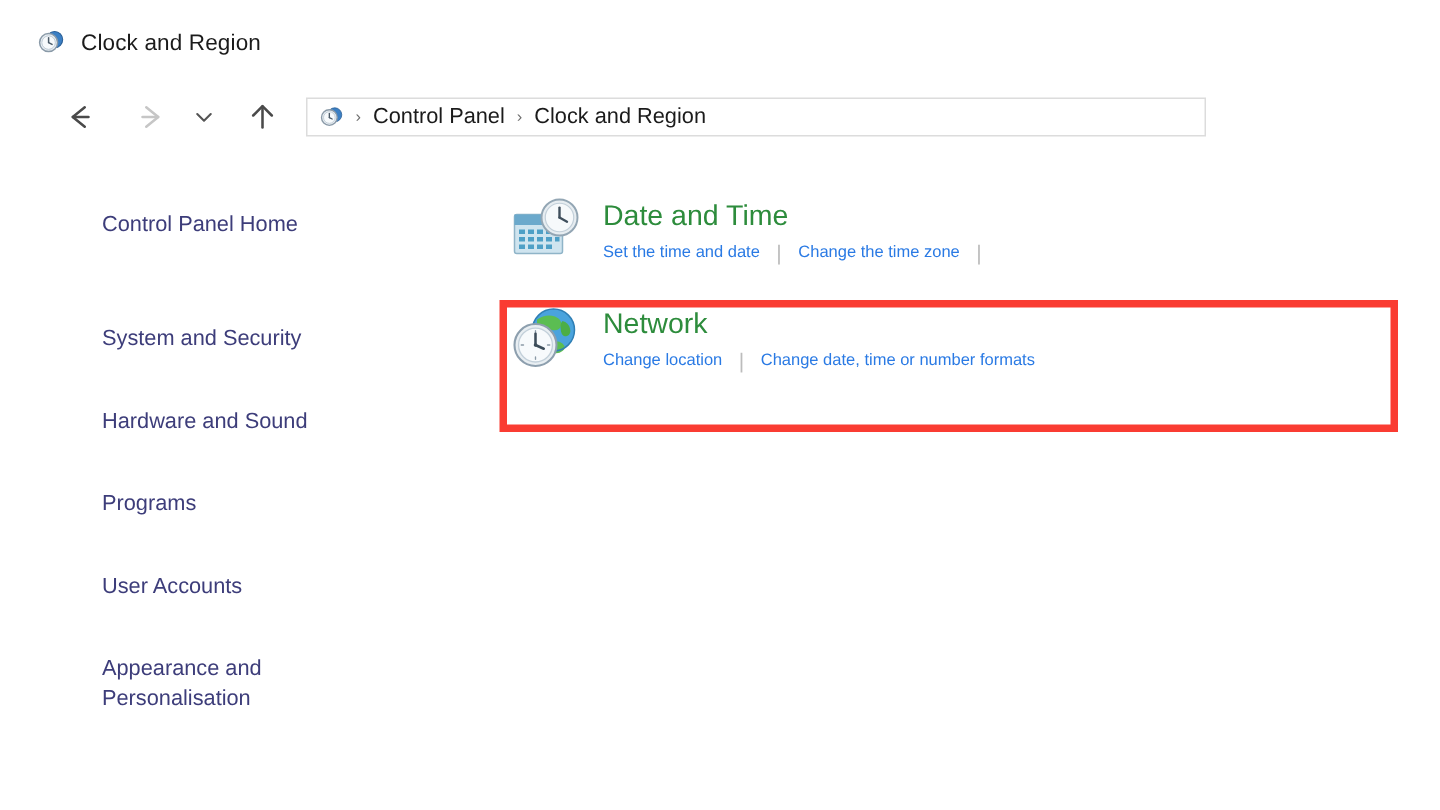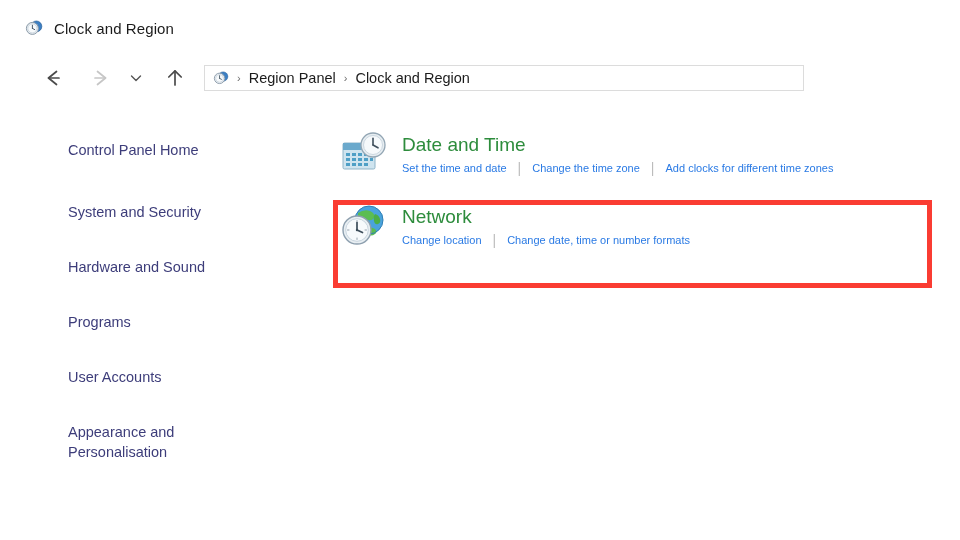--- a/index.html
+++ b/index.html
@@ -51,21 +51,21 @@
 
   
   .sidebar {
     position: absolute; left: 0; top: 120px; width: 320px;
   }
   .side-item {
     position: relative;
     font-size: 14.5px; color: #3d3d7a; padding: 0 0 0 68px;
     line-height: 20px; margin-bottom: 15px; white-space: pre-line;
   }
-  .side-item.home { margin-bottom: 22px; }
+  .side-item.home { margin-bottom: 36px; }
 
   
   .content { position: absolute; left: 340px; top: 130px; width: 620px; }
 
   .cat {
     display: flex; align-items: flex-end; position: relative;
   }
   .cat-icon { width: 48px; height: 48px; flex: 0 0 auto; margin-right: 14px; }
   .cat-body { padding-top: 2px; }
   .cat-title {
@@ -152,21 +152,21 @@
         <span class="addr-icon">
           <svg viewBox="0 0 20 20" width="18" height="18">
             <ellipse cx="12.4" cy="8.4" rx="5.2" ry="5.2" fill="#3b7fc4" stroke="#2a5f96" stroke-width=".6"></ellipse>
             <circle cx="8.4" cy="10.4" r="5.8" fill="#e9eef2" stroke="#8a9aa8" stroke-width="1"></circle>
             <circle cx="8.4" cy="10.4" r="4.3" fill="#f7fafc" stroke="#b9c6d1" stroke-width=".6"></circle>
             <line x1="8.4" y1="10.4" x2="8.4" y2="7.4" stroke="#4a5a68" stroke-width="1" stroke-linecap="round"></line>
             <line x1="8.4" y1="10.4" x2="10.5" y2="11.5" stroke="#4a5a68" stroke-width="1" stroke-linecap="round"></line>
           </svg>
         </span>
         <span class="crumb-sep">›</span>
-        <span class="crumb">Region Panel</span>
+        <span class="crumb">Control Panel</span>
         <span class="crumb-sep">›</span>
         <span class="crumb">Clock and Region</span>
       </div>
     </div>
 
     <nav class="sidebar">
       <div class="side-item home">
         <span>Control Panel Home</span>
       </div>
       <div class="side-item">
@@ -217,21 +217,20 @@
             <line x1="33" y1="15" x2="38" y2="17.8" stroke="#3f4f5c" stroke-width="1.6" stroke-linecap="round"></line>
           </svg>
         </span>
         <div class="cat-body">
           <div class="cat-title">Date and Time</div>
           <div class="cat-links">
             <span class="cat-link">Set the time and date</span>
             <span class="link-sep">|</span>
             <span class="cat-link">Change the time zone</span>
             <span class="link-sep">|</span>
-            <span class="cat-link">Add clocks for different time zones</span>
           </div>
         </div>
       </section>
 
       <section class="cat" id="cat-region">
         <span class="cat-icon">
           <svg viewBox="0 0 48 48" width="48" height="48">
             <circle cx="29" cy="18" r="14" fill="#4aa3dd"></circle>
             <path d="M18 11 q6 -4 12 -2 q5 2 4 6 q-1 4 -6 3 q-5 -1 -7 2 q-2 3 -3 0 z" fill="#5bbd52"></path>
             <path d="M26 27 q5 -3 9 0 q3 3 0 5 q-4 3 -8 0 q-3 -3 -1 -5 z" fill="#5bbd52"></path>

